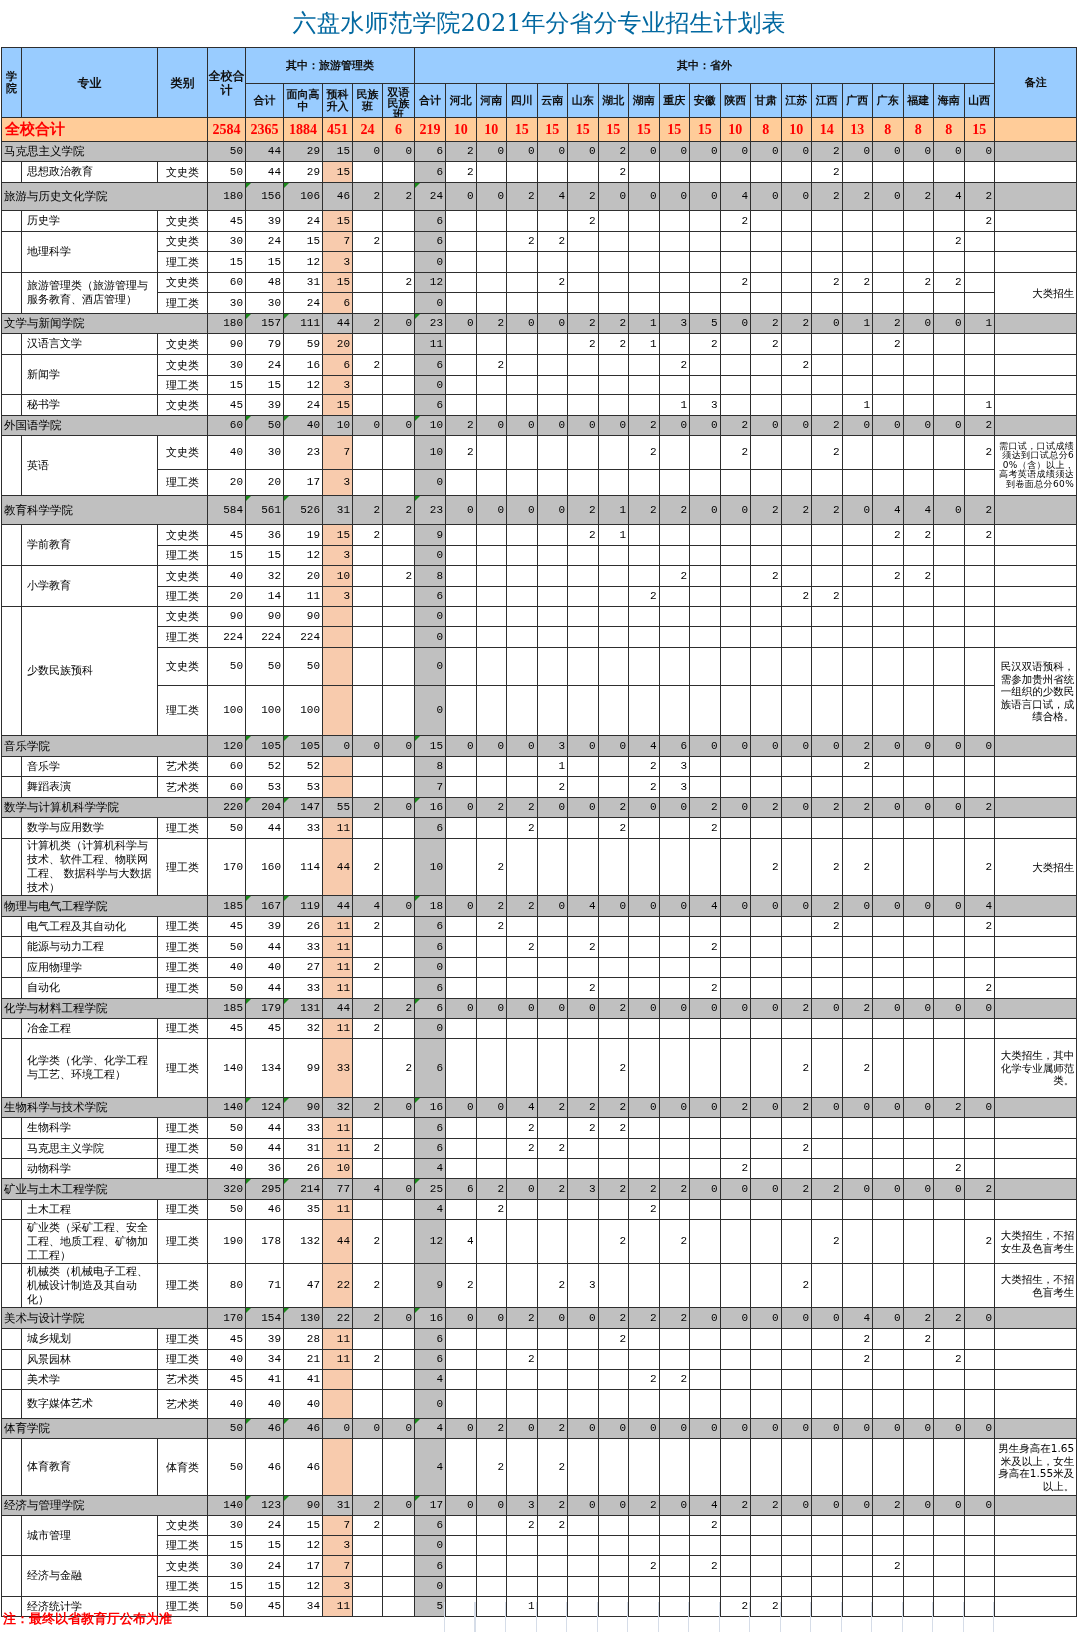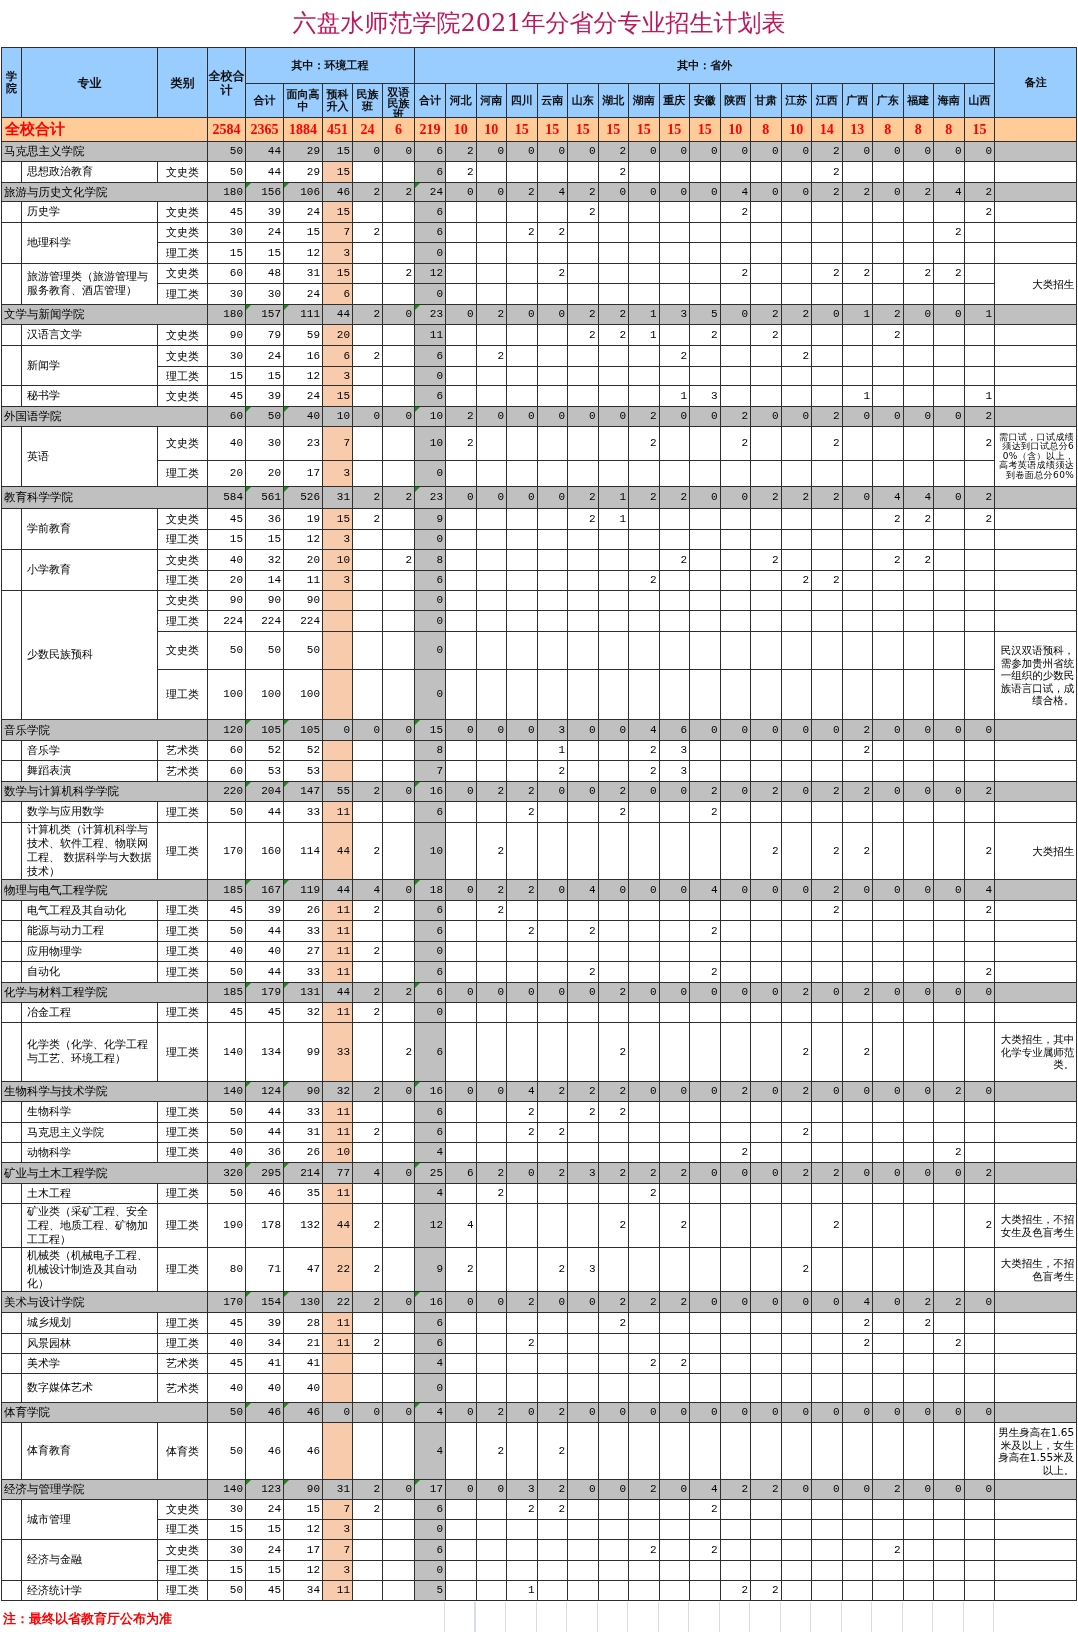--- a/index.html
+++ b/index.html
@@ -1,18 +1,18 @@
 <!DOCTYPE html>
 <html><head>
 <meta charset="utf-8">
 <style>
 *{box-sizing:border-box;}
 html,body{margin:0;padding:0;background:#fff;}
 body{width:1078px;height:1632px;position:relative;overflow:hidden;font-family:"DejaVu Sans",sans-serif;color:#000;}
-.title{position:absolute;left:0;top:5px;width:1078px;height:36px;line-height:36px;text-align:center;font-family:"DejaVu Serif","Liberation Serif",serif;font-size:24px;color:#be185d;}
+.title{position:absolute;left:0;top:5px;width:1078px;height:36px;line-height:36px;text-align:center;font-family:"DejaVu Serif","Liberation Serif",serif;font-size:24px;color:#0369a1;}
 .plan{position:absolute;left:1px;top:47px;width:1075px;border-collapse:collapse;table-layout:fixed;}
 .plan th,.plan td{border:1px solid #2e2e2e;padding:0;overflow:hidden;}
 .plan th{background:#99CCFF;font-weight:bold;font-size:11px;line-height:12px;text-align:center;vertical-align:middle;color:#111;white-space:normal;}
 .plan th .clip{height:33px;overflow:hidden;padding-top:3px;line-height:11px;}
 .plan td{font-size:11px;line-height:13px;vertical-align:middle;white-space:nowrap;background:#fff;}
 .plan td.num{text-align:right;padding-right:2px;font-family:"Liberation Mono","DejaVu Sans Mono",monospace;font-size:11px;}
 .plan tr.college td{background:#C0C0C0;}
 .plan td.cname{padding-left:2px;text-align:left;font-size:11.5px;}
 .plan td.major{white-space:normal;padding:0 3px 0 5px;text-align:left;line-height:14px;font-size:11px;}
 .plan td.cat{text-align:center;}
@@ -64,21 +64,21 @@
       <col style="width:30.5px">
       <col style="width:30.5px">
     <col style="width:82px">
   </colgroup>
   <thead>
     <tr style="height:36px">
       <th rowspan="2">学院</th>
       <th rowspan="2" style="font-size:12px">专业</th>
       <th rowspan="2" style="font-size:12px">类别</th>
       <th rowspan="2" style="font-size:12px;line-height:14px">全校合计</th>
-      <th colspan="5">其中：环境工程</th>
+      <th colspan="5">其中：旅游管理类</th>
       <th colspan="19">其中：省外</th>
       <th rowspan="2">备注</th>
     </tr>
     <tr id="hdr-row2" style="height:34px">
         <th>
           <div>合计</div>
         </th>
         <th>
           <div>面向高中</div>
         </th>
@@ -195,21 +195,21 @@
         <td class="num"></td>
         <td class="num"></td>
         <td class="num">2</td>
         <td class="num"></td>
         <td class="num"></td>
         <td class="num"></td>
         <td class="num"></td>
         <td class="num"></td>
         <td class="remark"></td>
       </tr>
-      <tr class="college" style="height: 19px;">
+      <tr class="college" style="height: 28px;">
         <td class="cname" colspan="3">旅游与历史文化学院</td>
         <td class="num">180</td>
         <td class="num tri">156</td>
         <td class="num tri">106</td>
         <td class="num">46</td>
         <td class="num">2</td>
         <td class="num">2</td>
         <td class="num tri">24</td>
         <td class="num">0</td>
         <td class="num">0</td>
@@ -613,21 +613,21 @@
         <td class="num"></td>
         <td class="num"></td>
         <td class="num"></td>
         <td class="num"></td>
         <td class="num"></td>
         <td class="num"></td>
         <td class="num"></td>
         <td class="num"></td>
         <td class="num"></td>
       </tr>
-      <tr class="college" style="height: 22px; border-radius: 9px;">
+      <tr class="college" style="height: 29px; border-radius: 9px;">
         <td class="cname" colspan="3">教育科学学院</td>
         <td class="num">584</td>
         <td class="num tri">561</td>
         <td class="num tri">526</td>
         <td class="num">31</td>
         <td class="num">2</td>
         <td class="num">2</td>
         <td class="num tri">23</td>
         <td class="num">0</td>
         <td class="num">0</td>

